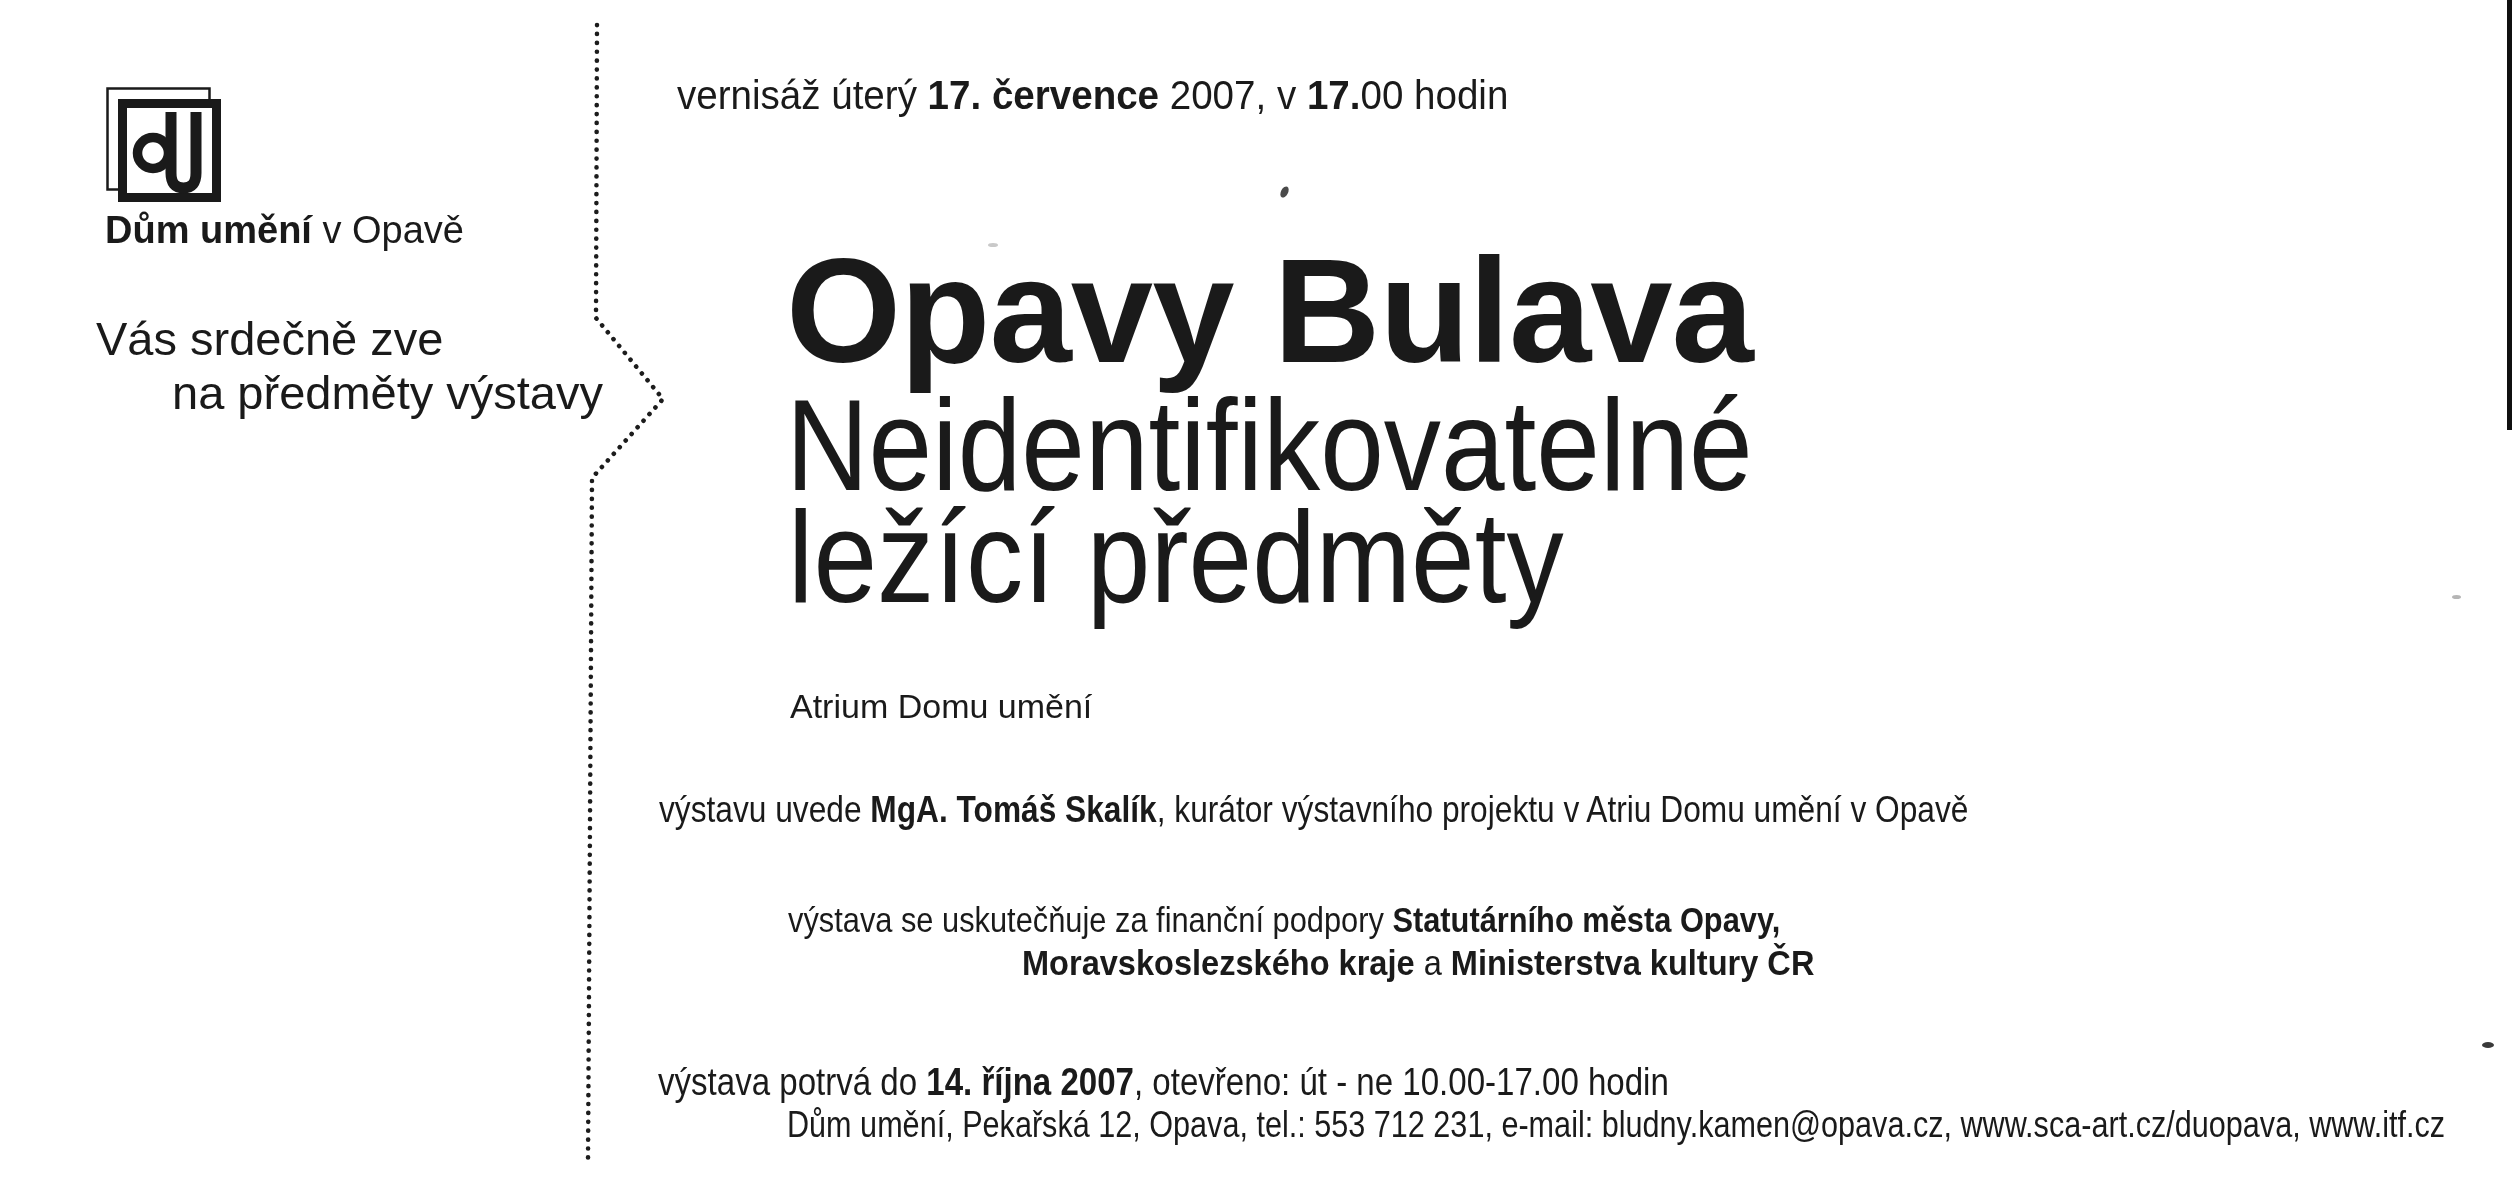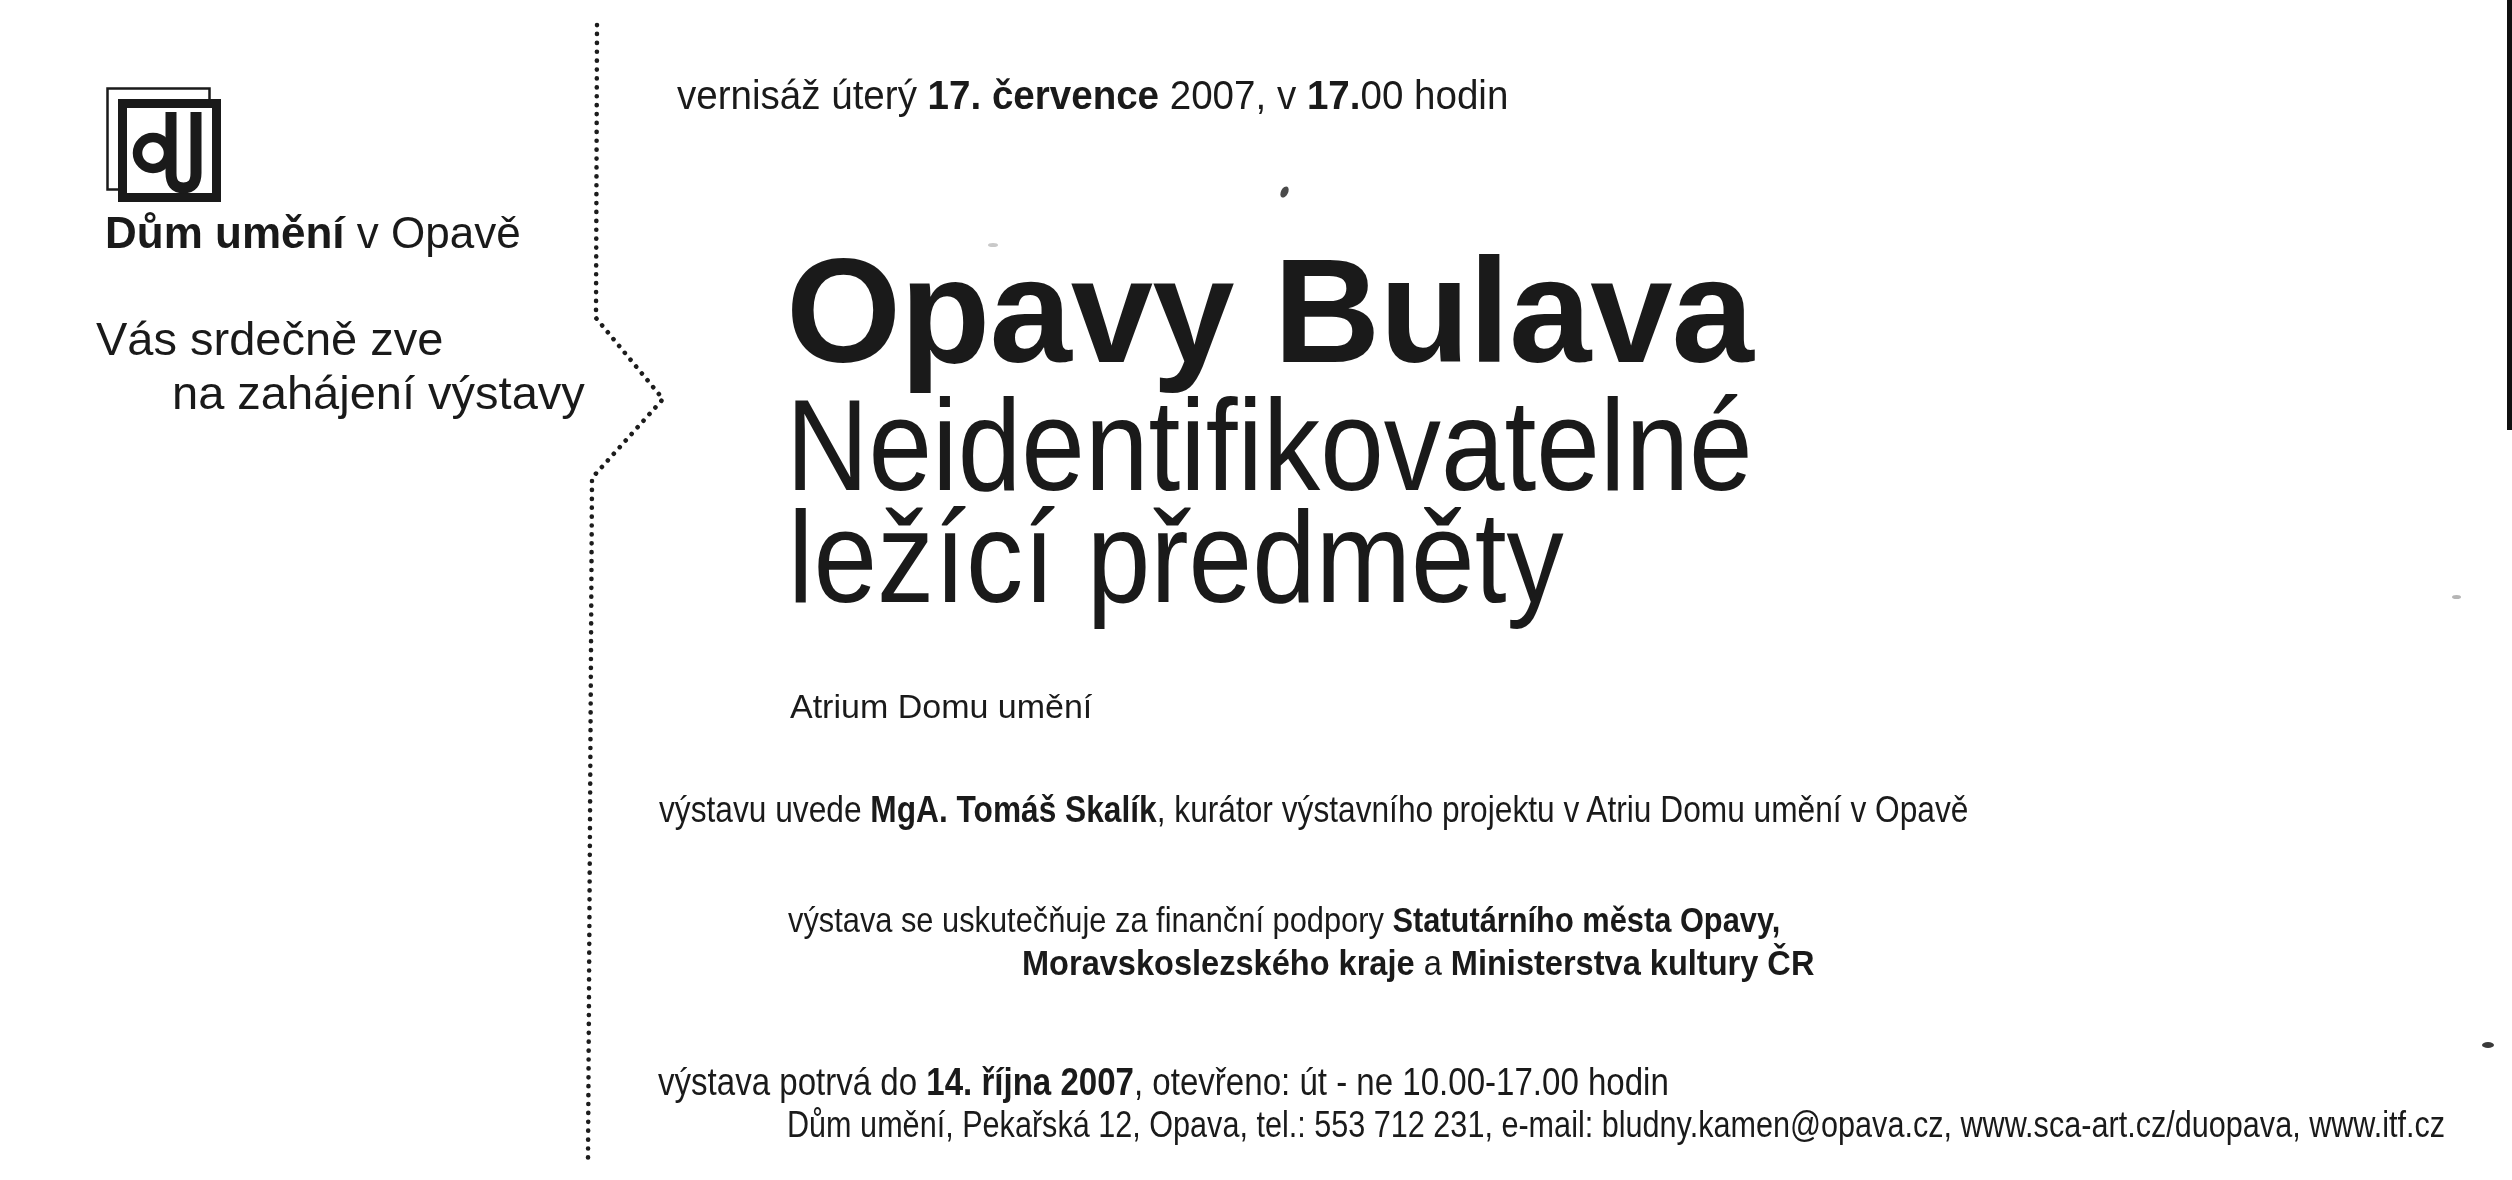--- a/index.html
+++ b/index.html
@@ -16,21 +16,21 @@
     position: absolute;
     white-space: nowrap;
     line-height: 1;
     transform-origin: 0 0;
     color: #1a1a1a;
   }
   .sb { font-weight: 700; }
 
   
   #logo        { position: absolute; left: 105px; top: 85px; width: 120px; height: 122px; }
-  #org         { left: 105px;  top: 211px; font-size: 44px; }
+  #org         { left: 105px;  top: 211px; font-size: 38px; }
   #invite1     { left: 96px;  top: 315px; font-size: 47px; }
   #invite2     { left: 172px;  top: 369px; font-size: 47px; }
 
   
   #vernissage  { left: 677px;  top: 75px;   font-size: 41px;  transform: scaleX(.94); }
   #artist      { left: 786px;  top: 237px;  font-size: 148px; font-weight: 700; letter-spacing: -1px; }
   #title2      { left: 786px;  top: 380px;  font-size: 130px; transform: scaleX(.88); }
   #title3      { left: 788px;  top: 492px;  font-size: 130px; transform: scaleX(.88); }
   #venue       { left: 790px;  top: 689px;  font-size: 34px; }
   #curator     { left: 659px;  top: 792px;  font-size: 36px;  transform: scaleX(.88); }
@@ -58,21 +58,21 @@
   <svg id="logo" viewBox="0 0 120 122" xmlns="http://www.w3.org/2000/svg">
     <rect x="2.5" y="3.5" width="102" height="101" fill="none" stroke="#1a1a1a" stroke-width="2.5"></rect>
     <rect x="17.5" y="18.5" width="94" height="94" fill="#ffffff" stroke="#1a1a1a" stroke-width="9"></rect>
     <circle cx="48" cy="68" r="15.5" fill="none" stroke="#1a1a1a" stroke-width="9.5"></circle>
     <path d="M 66 27 L 66 88 Q 66 103 78.5 103 Q 91 103 91 88 L 91 27" fill="none" stroke="#1a1a1a" stroke-width="11"></path>
   </svg>
 
   <div class="line" id="org"><span class="sb">Dům umění</span><span> v Opavě</span></div>
 
   <div class="line" id="invite1">Vás srdečně zve</div>
-  <div class="line" id="invite2">na zahájení výstavy</div>
+  <div class="line" id="invite2">na předměty výstavy</div>
 
   <svg id="divider" viewBox="0 0 2512 1180" xmlns="http://www.w3.org/2000/svg">
     <polyline points="597,25 596,318 663,399 592,478 588,1162" fill="none" stroke="#1c1c1c" stroke-width="4.6" stroke-linecap="round" stroke-dasharray="0.1 8.8"></polyline>
   </svg>
 
   <div class="line" id="vernissage"><span>vernisáž úterý </span><span class="sb">17. července</span><span> 2007, v </span><span class="sb">17.</span><span>00 hodin</span></div>
 
   <div class="line" id="artist">Opavy Bulava</div>
   <div class="line" id="title2">Neidentifikovatelné</div>
   <div class="line" id="title3">ležící předměty</div>

